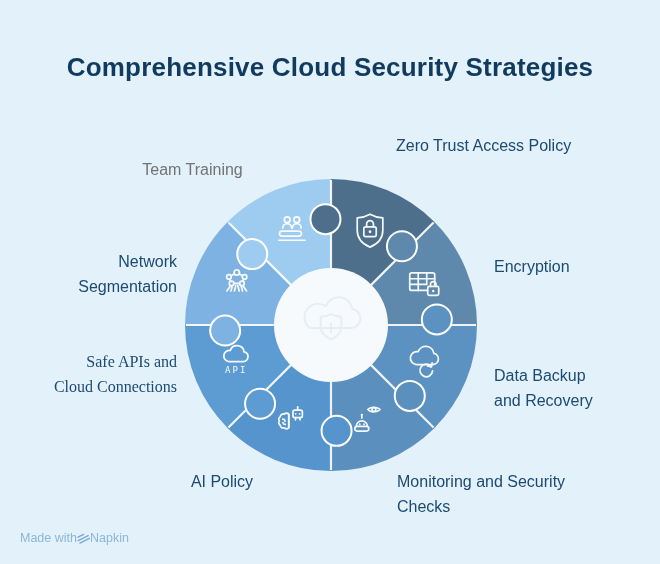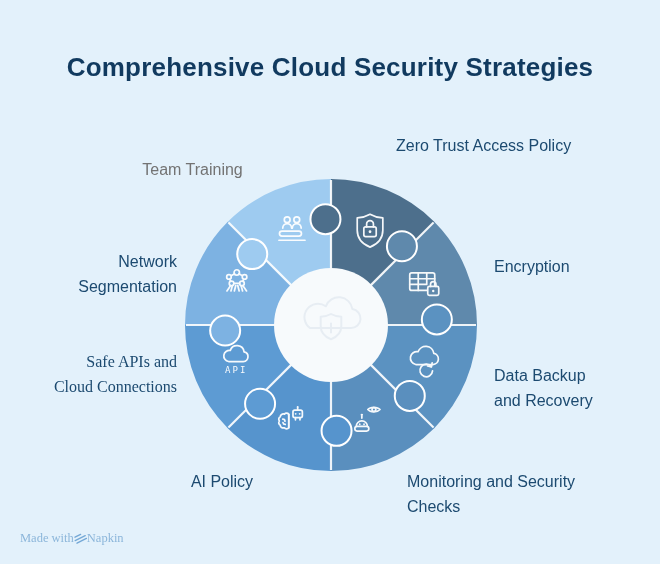--- a/index.html
+++ b/index.html
@@ -16,26 +16,26 @@
   .lbl{
     position:absolute;font-size:16px;line-height:25px;color:#1c4a70;
   }
   .lbl-team{left:105px;top:157px;width:175px;text-align:center;}
   .lbl-zero{left:396px;top:133px;width:190px;text-align:left;}
   .lbl-net{left:29px;top:249px;width:148px;text-align:right;}
   .lbl-enc{left:494px;top:254px;width:150px;}
   .lbl-api{left:47px;top:349px;width:130px;text-align:right;font-family:Liberation Serif, serif;}
   .lbl-db{left:494px;top:363px;width:122px;}
   .lbl-ai{left:152px;top:469px;width:140px;text-align:center;}
-  .lbl-mon{left:407px;top:469px;width:172px;}
+  .lbl-mon{left:397px;top:469px;width:172px;}
   #donut{position:absolute;left:183px;top:177px;width:296px;height:296px;}
   .footer{
     position:absolute;left:20px;top:530px;height:16px;
     display:flex;align-items:center;
-    font-size:12.5px;color:#8cb6da;font-family:Liberation Serif, serif;
+    font-size:12.5px;color:#8cb6da;
   }
   .footer .napkin-logo{display:inline-flex;align-items:center;}
 </style>
 </head>
 <body style="background: rgb(227, 241, 251);">
 
 <div class="title" style="color: rgb(17, 58, 95);">Comprehensive Cloud Security Strategies</div>
 
 <div id="donut"><svg width="296" height="296" viewBox="0 0 296 296">
       <path d="M148.00 2.00 A146 146 0 0 1 251.24 44.76 L183.36 112.64 A50 50 0 0 0 148.00 98.00 Z" fill="#4d6f8c"></path>

